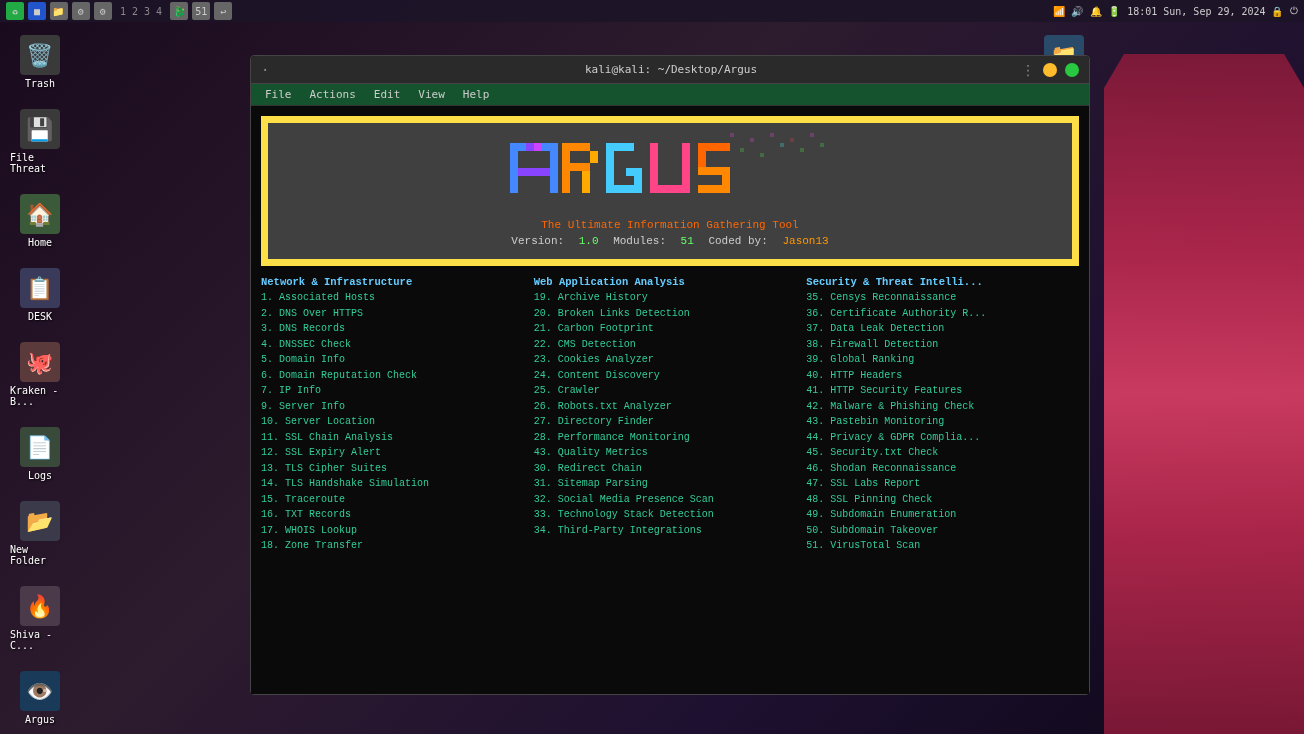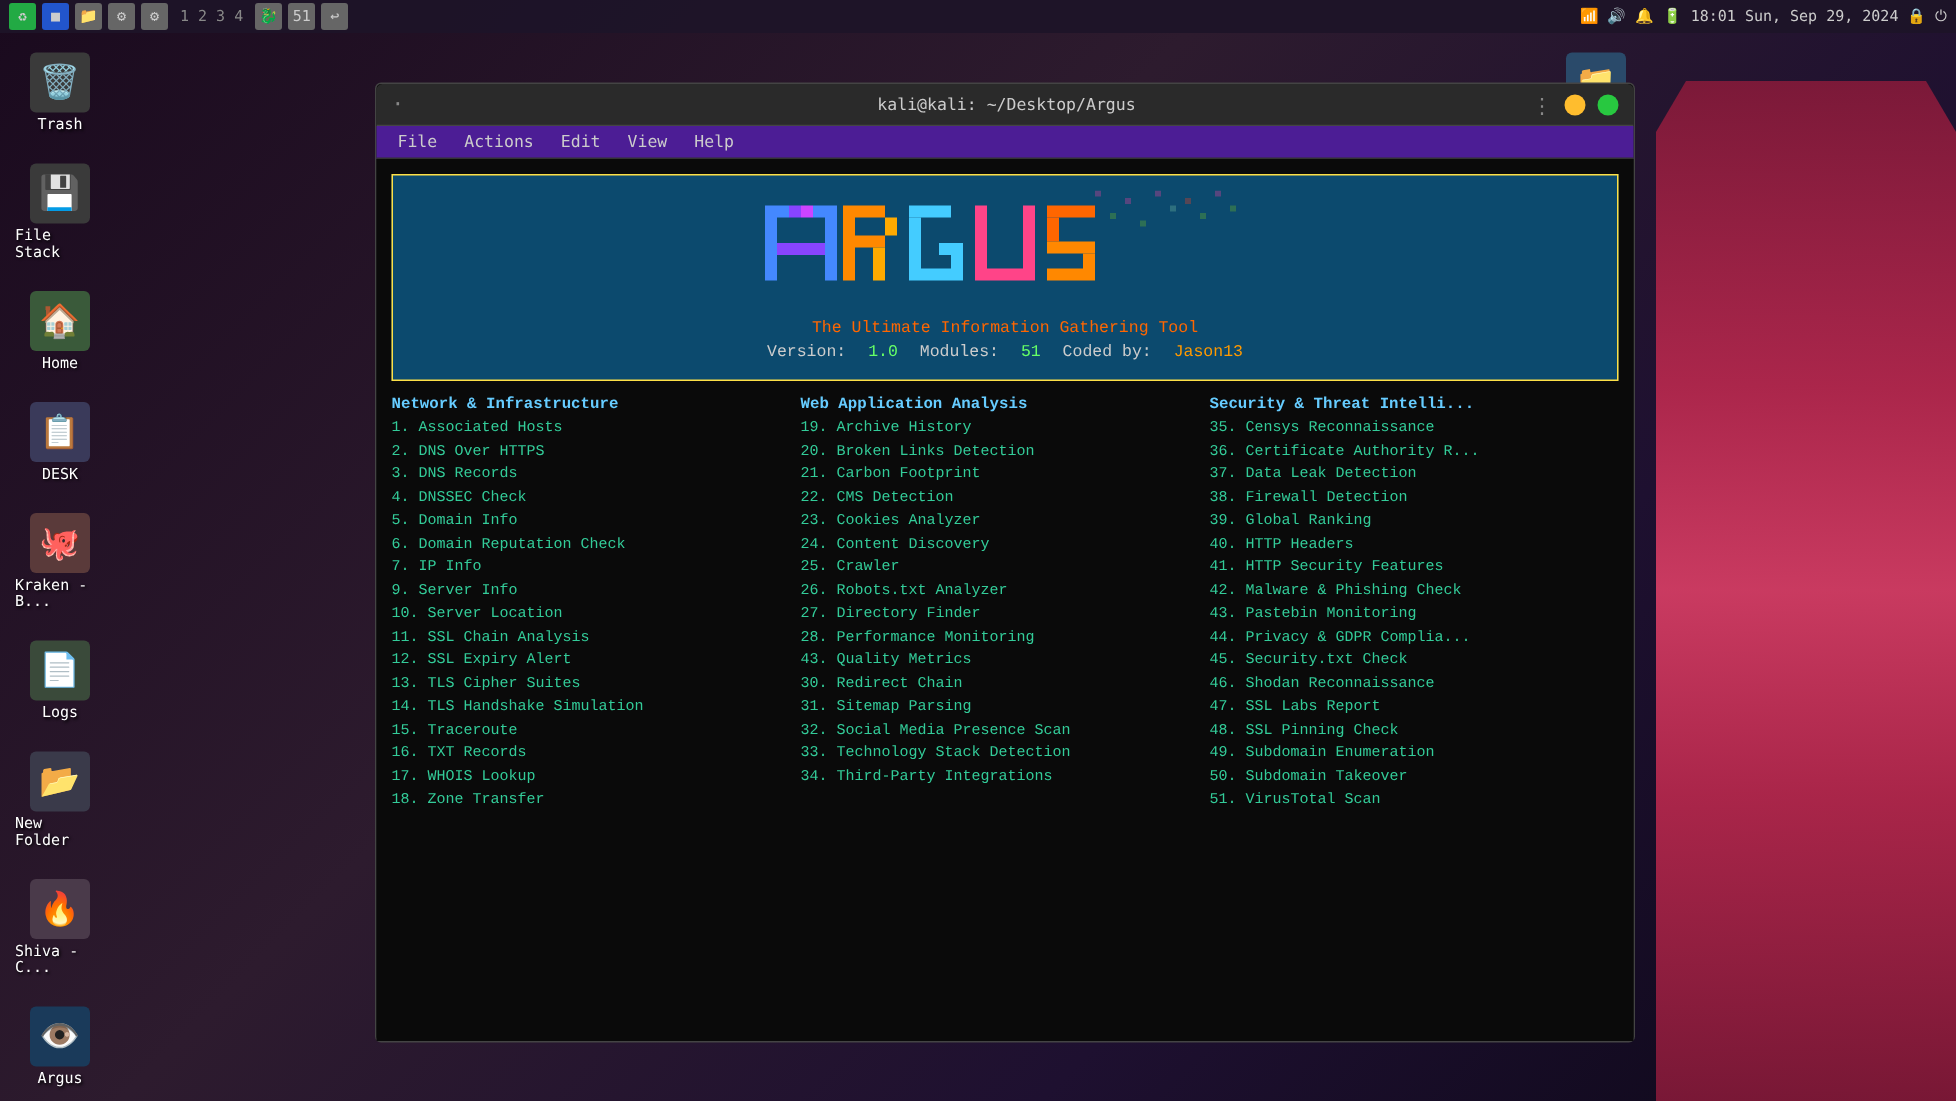--- a/index.html
+++ b/index.html
@@ -165,21 +165,21 @@
       font-size: 9px;
       color: transparent;
     }
     .win-btn.min { background: #ffbd2e; }
     .win-btn.max { background: #28c840; }
     .win-btn.dots { background: transparent; color: #888; font-size: 14px; }
 
     
     .menu-bar {
       height: 22px;
-      background: #4c1d95;
+      background: #14532d;
       display: flex;
       align-items: center;
       gap: 2px;
       padding: 0 6px;
       border-bottom: 1px solid #333;
     }
     .menu-item {
       font-size: 11px;
       color: #ccc;
       padding: 2px 8px;
@@ -192,24 +192,24 @@
       flex: 1;
       background: #0a0a0a;
       padding: 10px;
       overflow: hidden;
       font-family: 'Courier New', monospace;
       font-size: 11px;
     }
 
     
     .banner-box {
-      border: 1px solid #fde047;
+      border: 7px solid #fde047;
       margin: 0 0 10px 0;
       padding: 10px 20px;
-      background: #0c4a6e;
+      background: #404040;
     }
 
     .subtitle-line {
       text-align: center;
       color: #ff6600;
       font-size: 11px;
       margin-bottom: 4px;
     }
 
     .version-line {
@@ -284,21 +284,21 @@
   </div>
 </div>
 
 <div class="desktop-icons-left">
   <div class="desktop-icon">
     <div class="icon-img" style="background:#3a3a3a;">🗑️</div>
     <span class="icon-label">Trash</span>
   </div>
   <div class="desktop-icon">
     <div class="icon-img" style="background:#3a3a3a;">💾</div>
-    <span class="icon-label">File Stack</span>
+    <span class="icon-label">File Threat</span>
   </div>
   <div class="desktop-icon">
     <div class="icon-img" style="background:#3a5a3a;">🏠</div>
     <span class="icon-label">Home</span>
   </div>
   <div class="desktop-icon">
     <div class="icon-img" style="background:#3a3a5a;">📋</div>
     <span class="icon-label">DESK</span>
   </div>
   <div class="desktop-icon">

